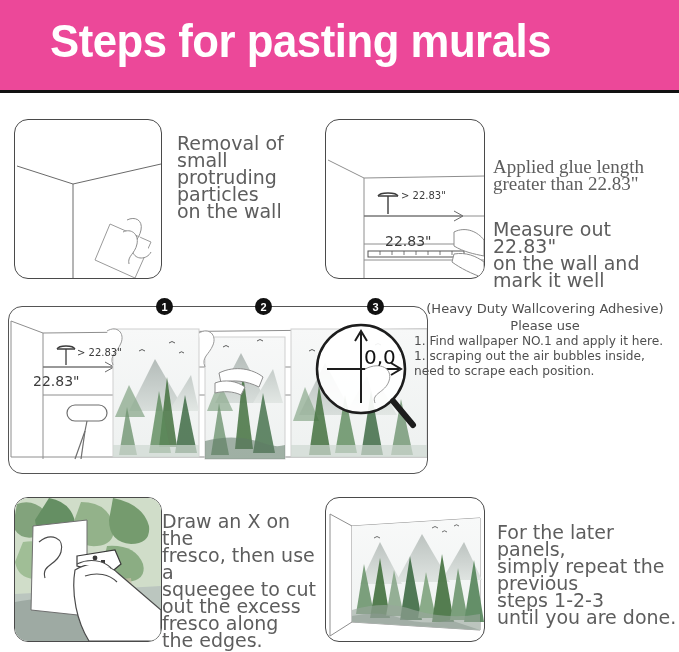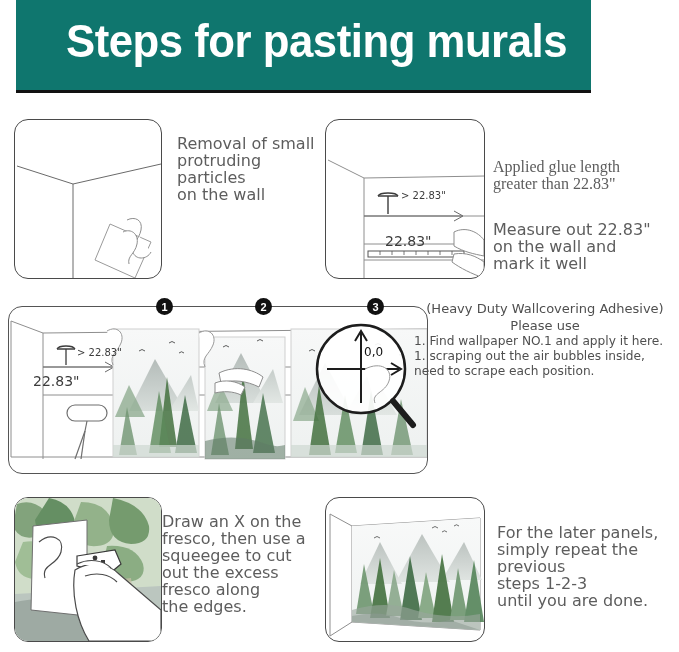--- a/index.html
+++ b/index.html
@@ -8,22 +8,22 @@
     width:679px;height:652px;
     background:#ffffff;
     font-family:"DejaVu Sans", sans-serif;
     overflow:hidden;
     position:relative;
   }
   .page{position:relative;width:679px;height:652px;}
 
   
   .header{
-    position:absolute;left:16px;top:0;width:575px;height:93px;
-    background:#0f766e;
+    position:absolute;left:0;top:0;width:679px;height:93px;
+    background:#ec4899;
     border-bottom:3px solid #111111;
     box-sizing:border-box;
   }
   .header-title{
     position:absolute;left:50px;top:14px;
     color:#ffffff;
     font-family:"Liberation Sans", sans-serif;
     font-weight:bold;
     font-size:46px;
     letter-spacing:-0.5px;
@@ -38,21 +38,21 @@
     border:1px solid #4a4a4a;
     border-radius:14px;
     background:#ffffff;
     box-sizing:border-box;
     overflow:hidden;
   }
   .caption{
     position:absolute;
     color:#5d5d5d;
     font-family:"DejaVu Sans", sans-serif;
-    font-size:16px;
+    font-size:19px;
     line-height:17px;
     white-space:pre-line;
   }
   svg{display:block;}
 
   
   .strip{
     position:absolute;left:8px;top:306px;width:420px;height:168px;
     border:1px solid #555;border-radius:14px;background:#fff;
     box-sizing:border-box;overflow:hidden;
@@ -262,21 +262,21 @@
           <path d="M318 62 L390 62"></path>
             <path d="M382 56 L392 62 L382 68"></path>
         </g>
         <path d="M384 94 L404 118" stroke="#1d1d1d" stroke-width="6" stroke-linecap="round"></path>
         <path d="M356 62 C372 54 384 62 380 74 C376 86 362 86 366 96" fill="#ffffff" stroke="#9a9a9a" stroke-width="1"></path>
       </g>
     </svg>
 
     <div class="measure-txt" style="left:68px;top:40px;font-size:10px;">&gt; 22.83"</div>
     <div class="measure-txt" style="left:24px;top:66px;font-size:14px;">22.83"</div>
-    <div class="measure-txt" style="left:355px;top:38px;font-size:12px;color:#111;">0,0</div>
+    <div class="measure-txt" style="left:355px;top:38px;font-size:20px;color:#111;">0,0</div>
   </div>
 
   <div class="badge" style="left:156px;top:298px;">1</div>
   <div class="badge" style="left:255px;top:298px;">2</div>
   <div class="badge" style="left:367px;top:298px;">3</div>
 
   <div class="right-col">
     <div class="rc-center">(Heavy Duty Wallcovering Adhesive)</div>
     <div class="rc-center">Please use</div>
     <div class="rc-item">1. Find wallpaper NO.1 and apply it here.</div>

